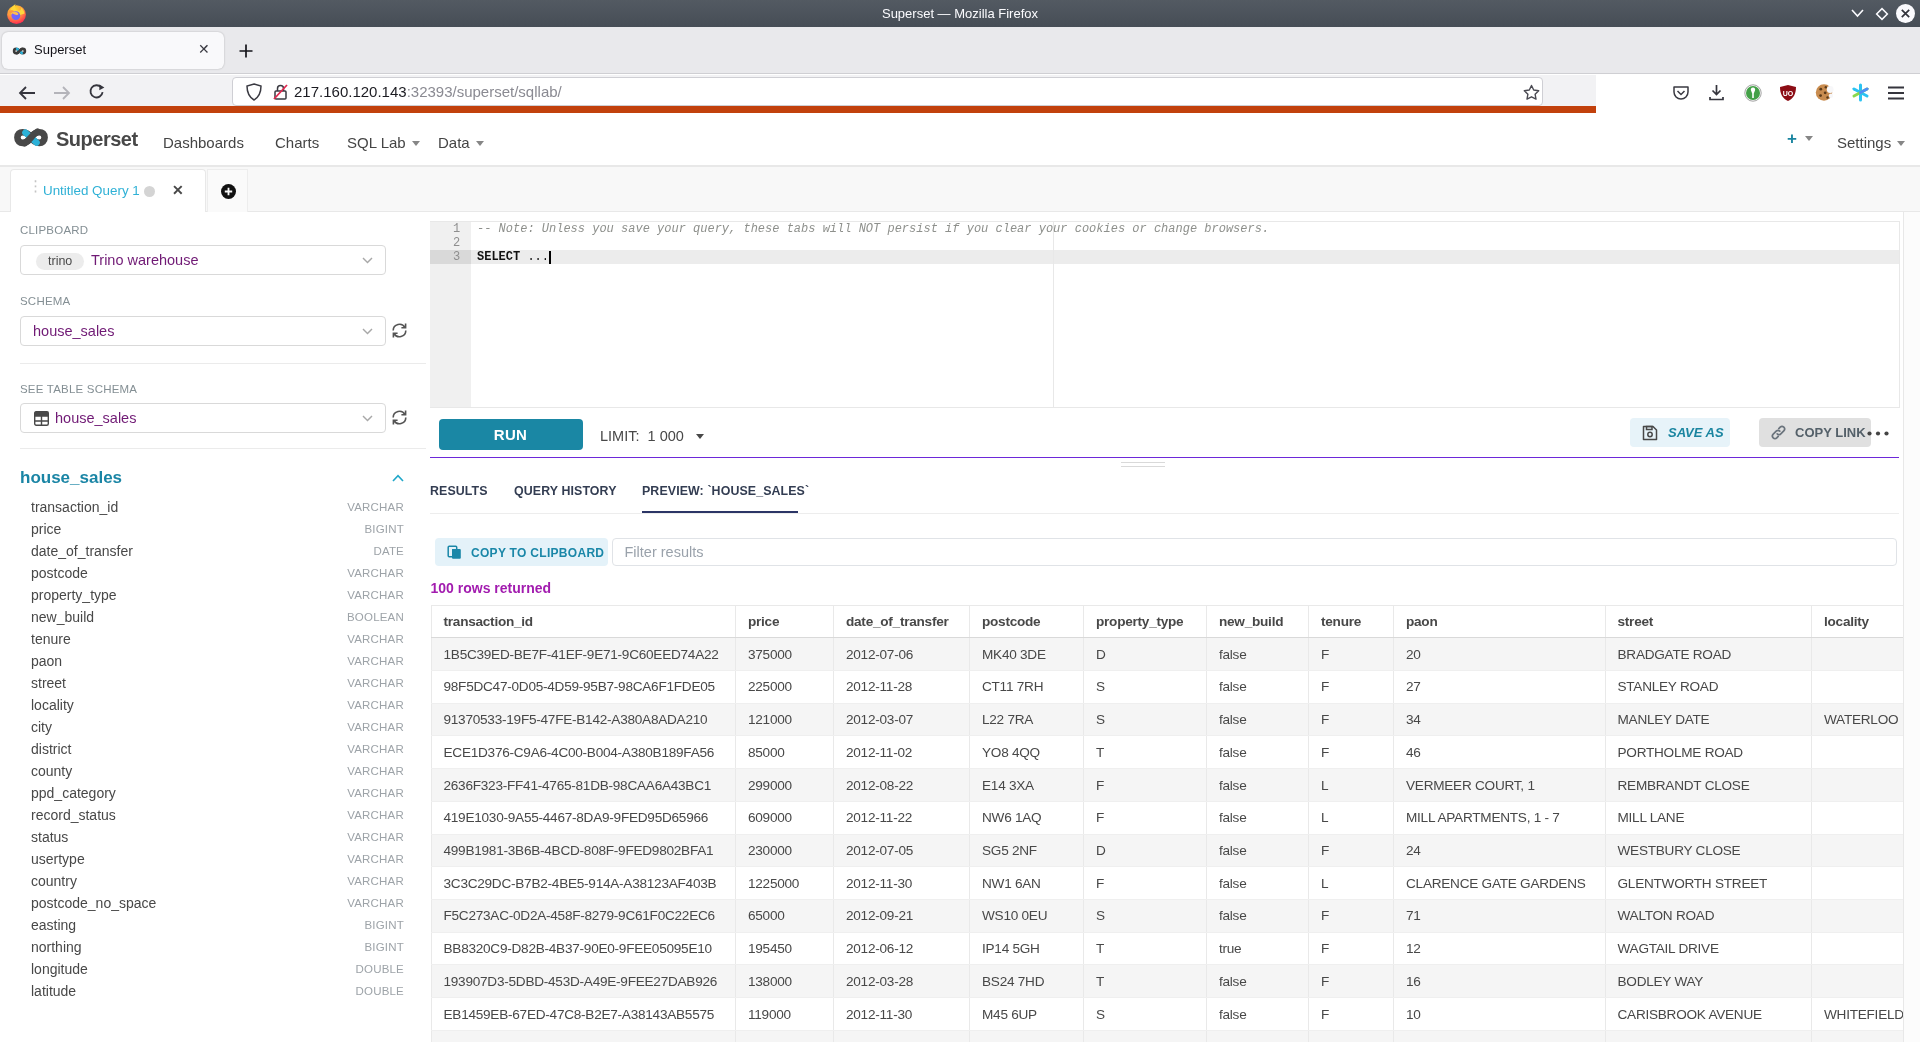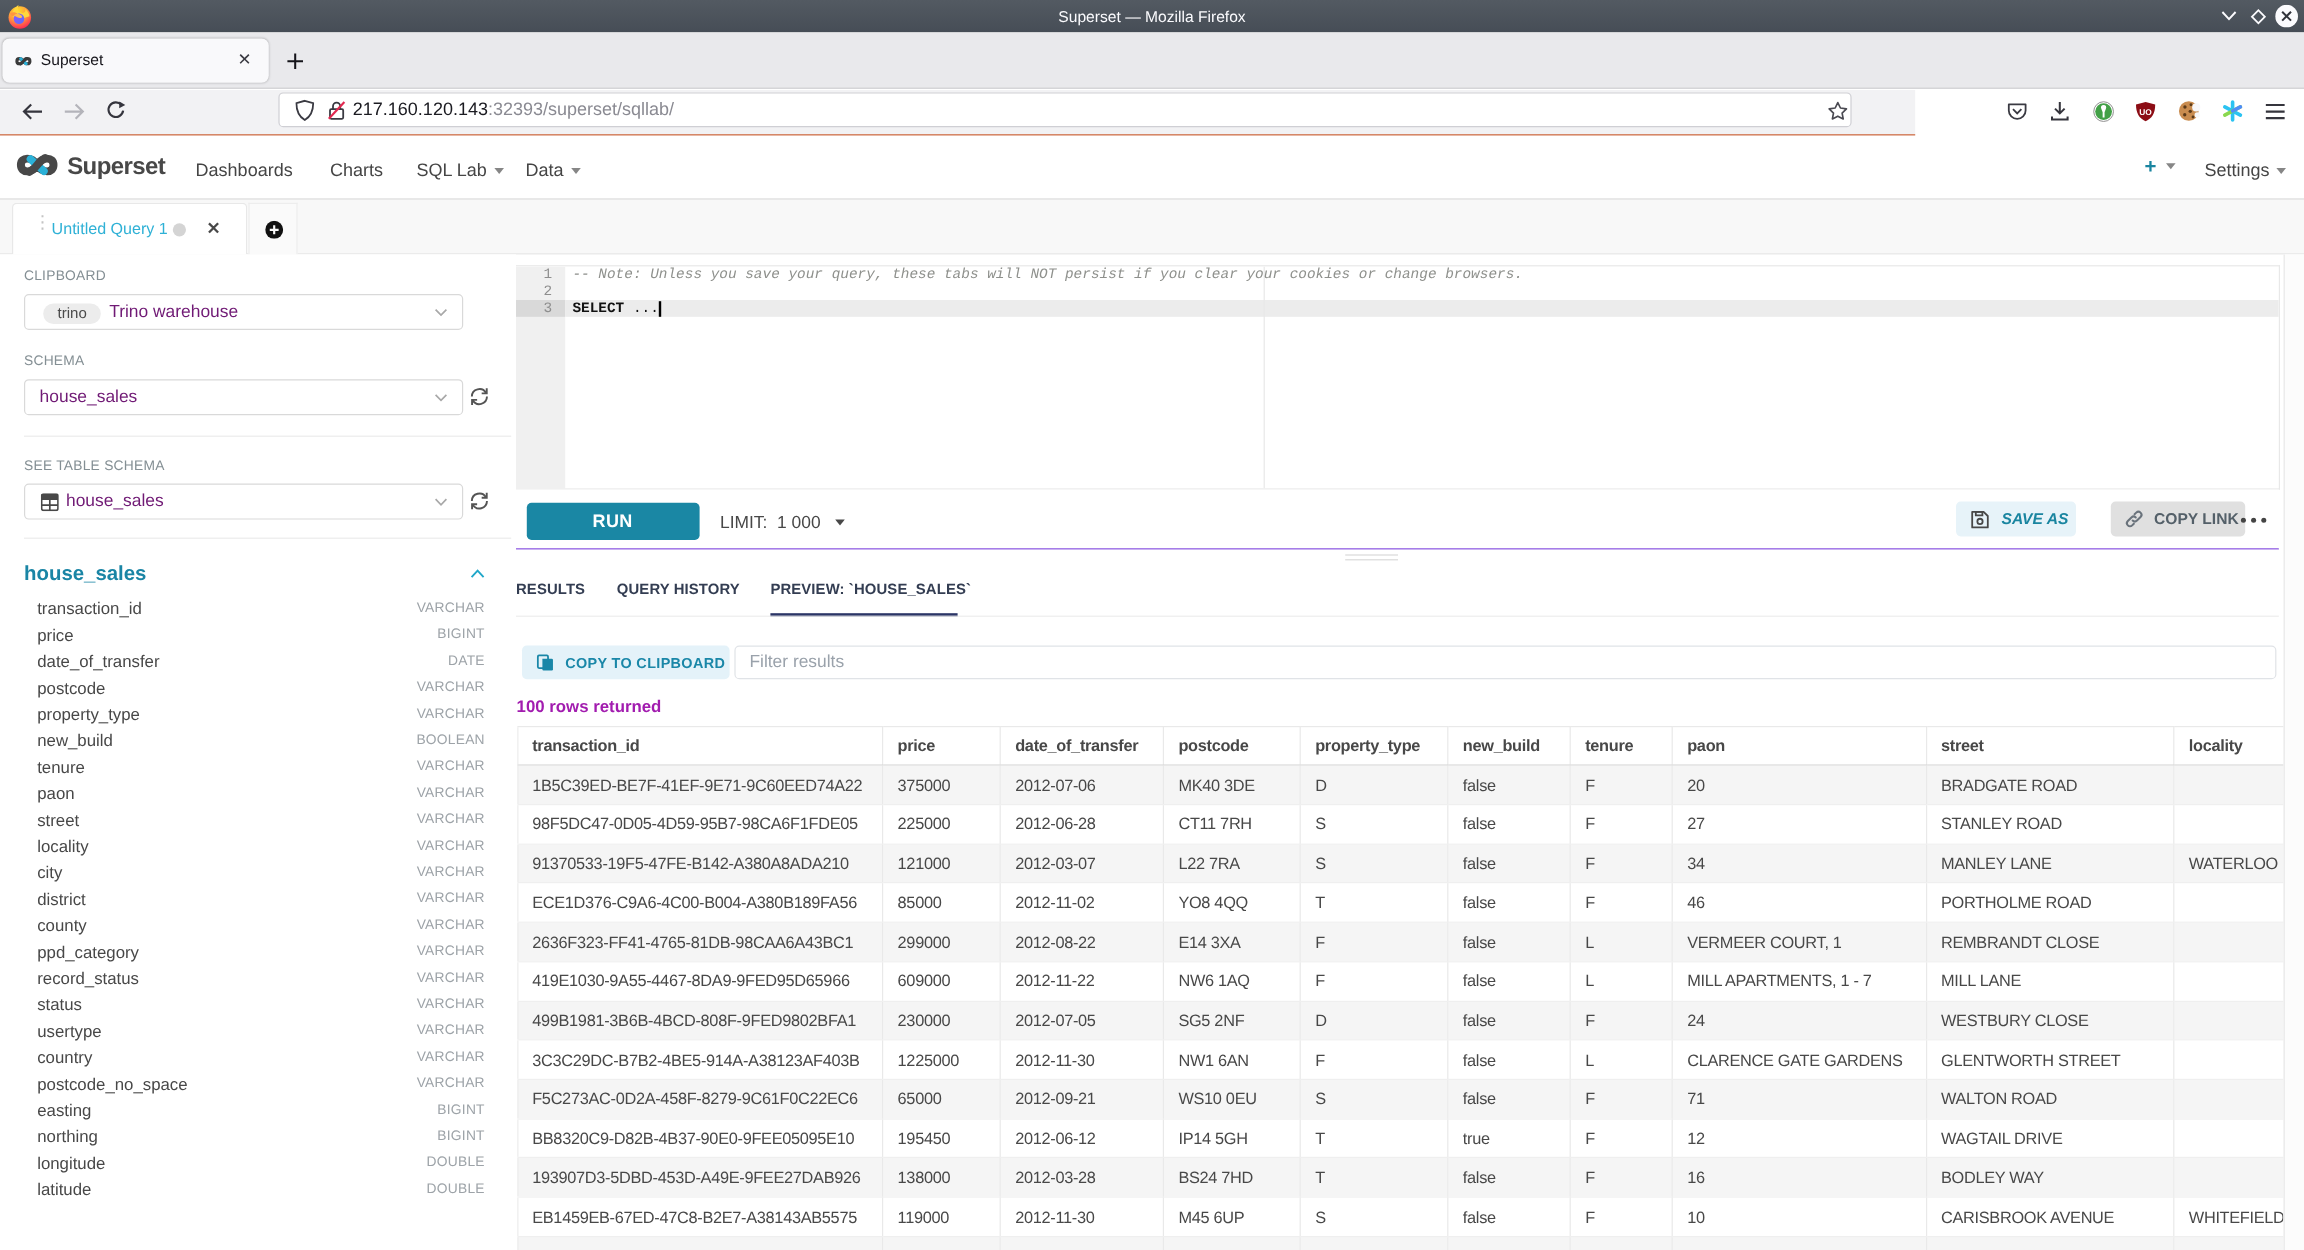--- a/index.html
+++ b/index.html
@@ -12,21 +12,21 @@
   background:linear-gradient(#535a62,#464d56); }
 #fftitle { position:absolute; top:6px; left:0; width:1920px; text-align:center;
   color:#fbfbfe; font-size:13px; }
 #tabbar { position:absolute; left:0; top:27px; width:1920px; height:47px;
   background:#e9e9ec; border-bottom:1px solid #cfcfd3; }
 #fftab { position:absolute; left:2px; top:5px; width:222px; height:37px;
   background:#f9f9fb; border-radius:6px; box-shadow:0 0 2px rgba(0,0,0,.25); }
 #fftab .t { position:absolute; left:32px; top:10px; font-size:13px; color:#15141a; }
 #fftab .x { position:absolute; left:196px; top:9px; font-size:14px; color:#3a3a42; }
 #ffnav { position:absolute; left:0; top:75px; width:1596px; height:38px;
-  background:#f2f2f4; border-bottom:1px solid #c2410c; }
+  background:#f2f2f4; border-bottom:7px solid #c2410c; }
 #urlbar { position:absolute; left:232px; top:2px; width:1311px; height:29px;
   background:#fff; border:1px solid #cfcfd4; border-radius:4px; }
 #urltext { position:absolute; left:61px; top:5px; font-size:15px; color:#1b1b21; }
 #urltext span { color:#8a8a92; }
 
 #ssnav { position:absolute; left:0; top:113px; width:1920px; height:54px;
   background:#fff; border-bottom:2px solid #e8e8e8; }
 #brand { position:absolute; left:56px; top:15px; font-size:20px; font-weight:700;
   color:#484848; letter-spacing:-0.5px; }
 .navitem { position:absolute; top:21px; font-size:15px; color:#454545; }
@@ -447,39 +447,39 @@
           <td>D</td>
           <td>false</td>
           <td>F</td>
           <td>20</td>
           <td>BRADGATE ROAD</td>
           <td></td>
         </tr>
 <tr>
           <td>98F5DC47-0D05-4D59-95B7-98CA6F1FDE05</td>
           <td>225000</td>
-          <td>2012-06-28</td>
+          <td>2012-11-28</td>
           <td>CT11 7RH</td>
           <td>S</td>
           <td>false</td>
           <td>F</td>
           <td>27</td>
           <td>STANLEY ROAD</td>
           <td></td>
         </tr>
 <tr class="odd">
           <td>91370533-19F5-47FE-B142-A380A8ADA210</td>
           <td>121000</td>
           <td>2012-03-07</td>
           <td>L22 7RA</td>
           <td>S</td>
           <td>false</td>
           <td>F</td>
           <td>34</td>
-          <td>MANLEY LANE</td>
+          <td>MANLEY DATE</td>
           <td>WATERLOO</td>
         </tr>
 <tr>
           <td>ECE1D376-C9A6-4C00-B004-A380B189FA56</td>
           <td>85000</td>
           <td>2012-11-02</td>
           <td>YO8 4QQ</td>
           <td>T</td>
           <td>false</td>
           <td>F</td>

